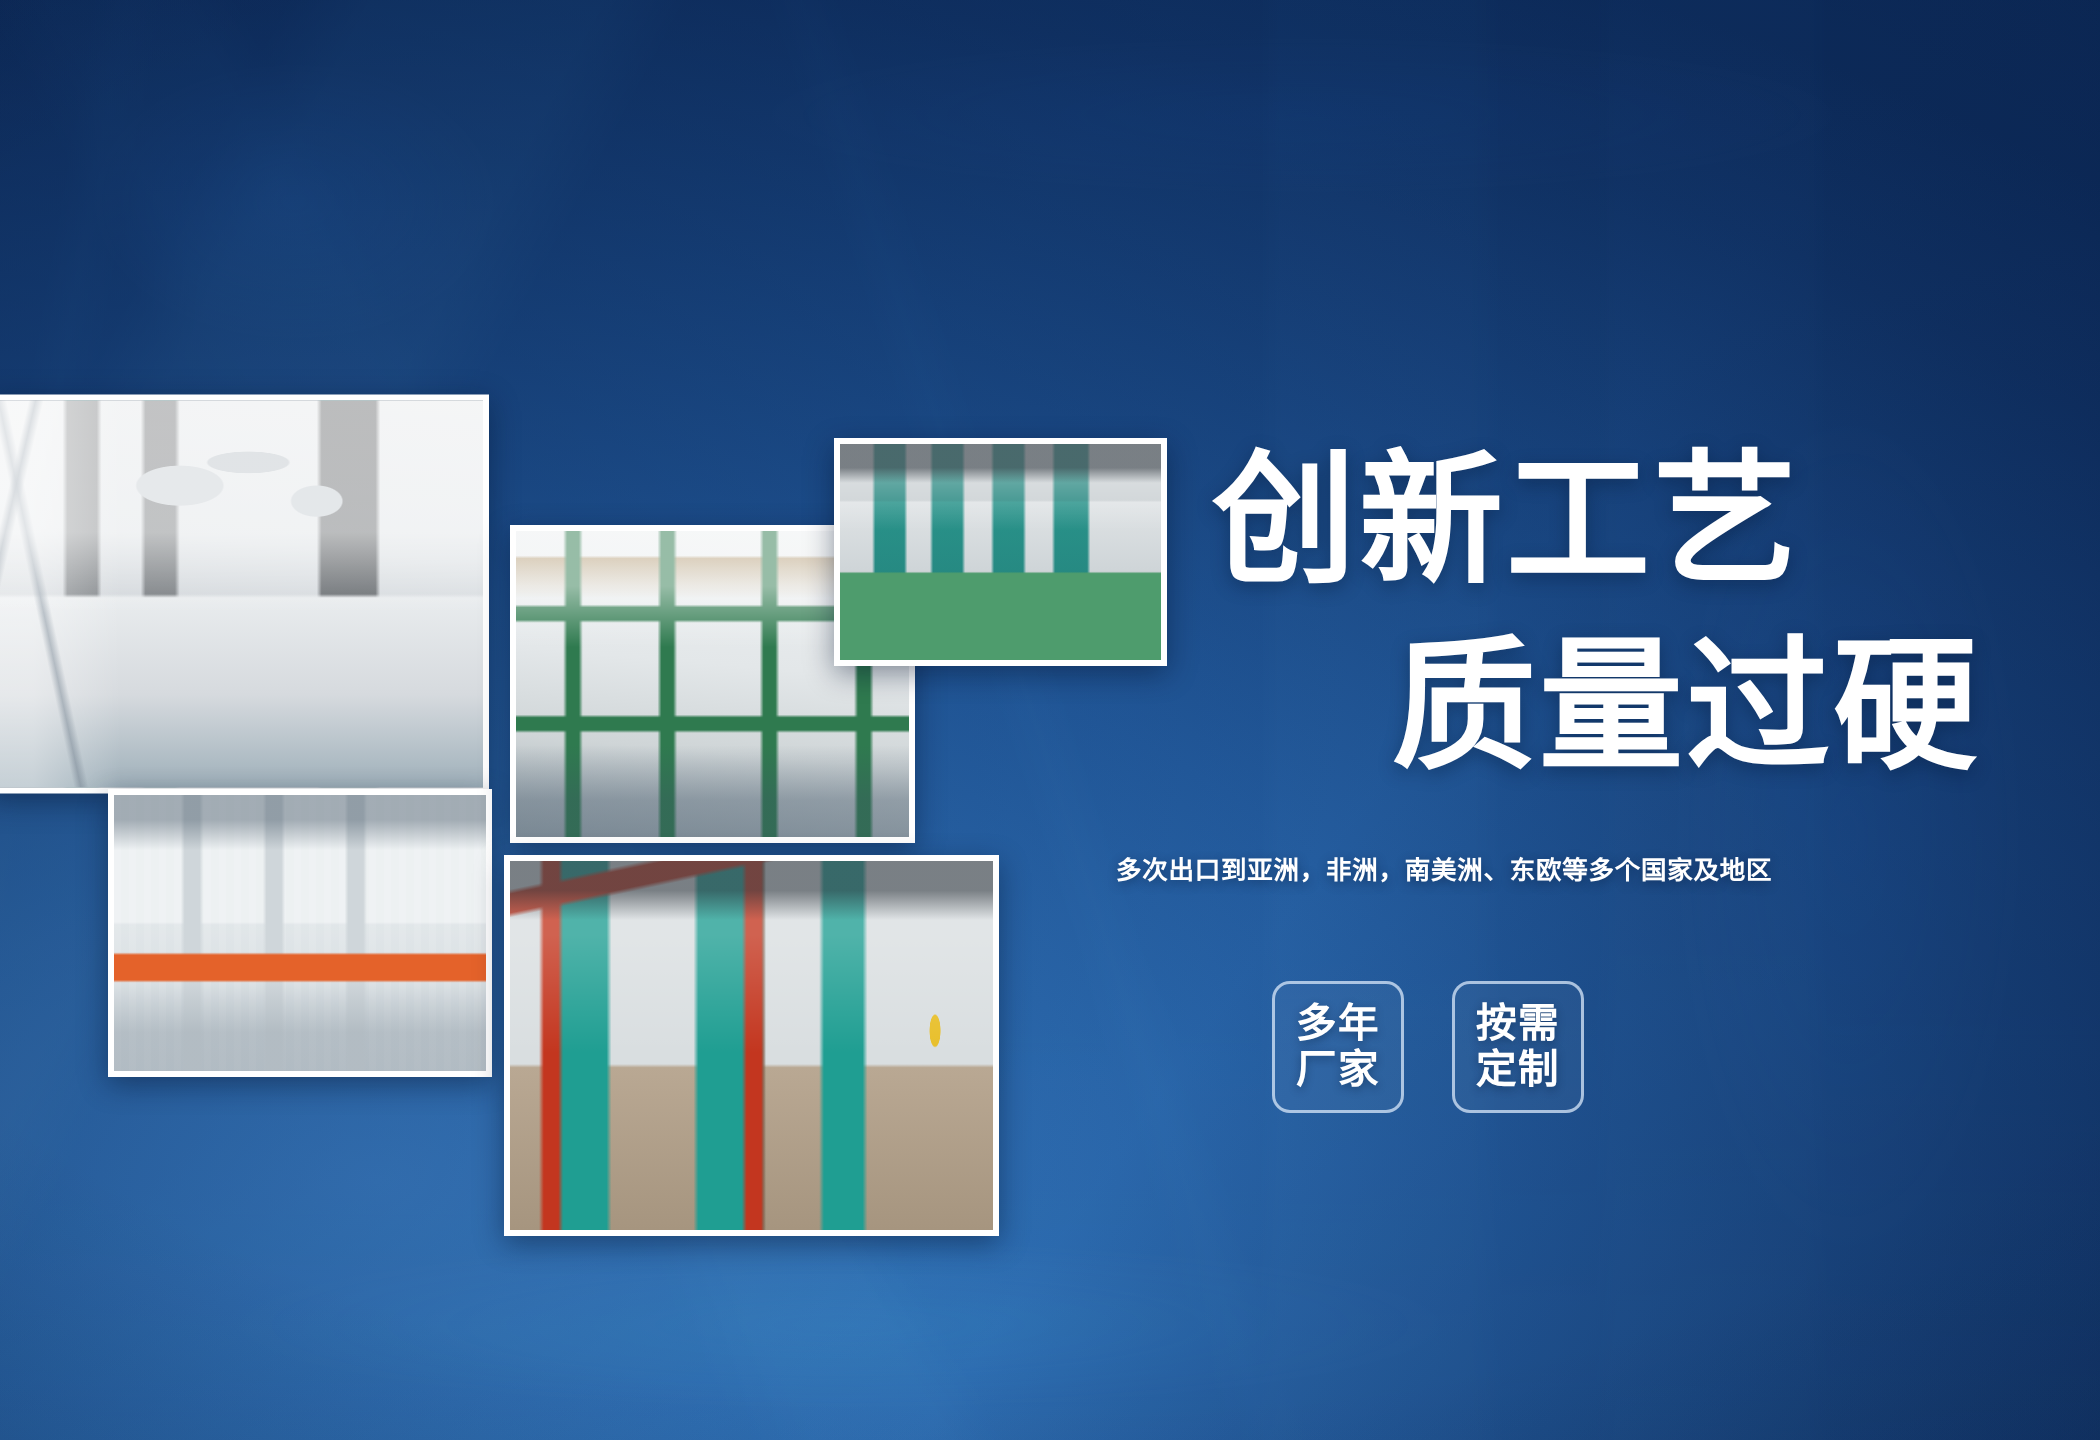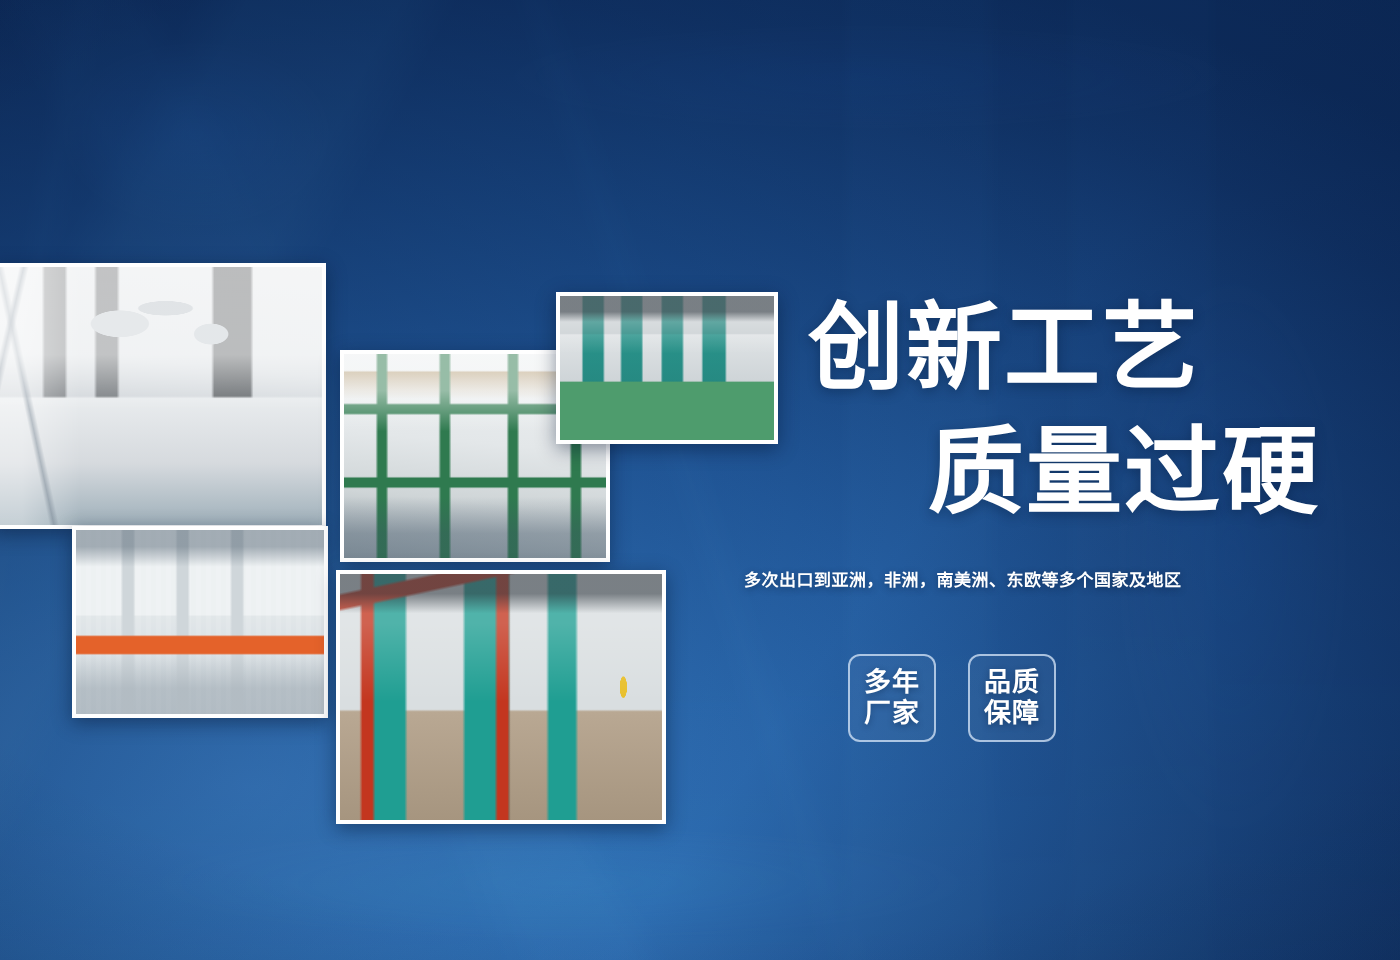--- a/index.html
+++ b/index.html
@@ -310,18 +310,18 @@
   <div class="headline" id="headline-2">质量过硬</div>
 
   <div class="subtitle">多次出口到亚洲，非洲，南美洲、东欧等多个国家及地区</div>
 
   <div class="badges">
     <div class="badge">
       <span>多年</span>
       <span>厂家</span>
     </div>
     <div class="badge">
-      <span>品质</span>
-      <span>保障</span>
+      <span>按需</span>
+      <span>定制</span>
     </div>
   </div>
 
 </div>
 
 </body></html>

